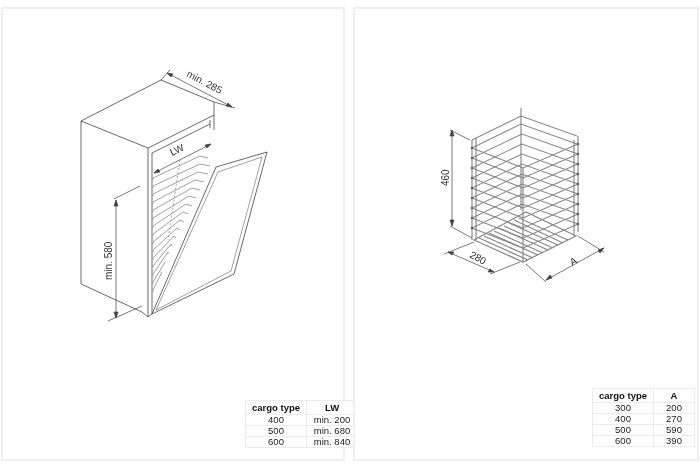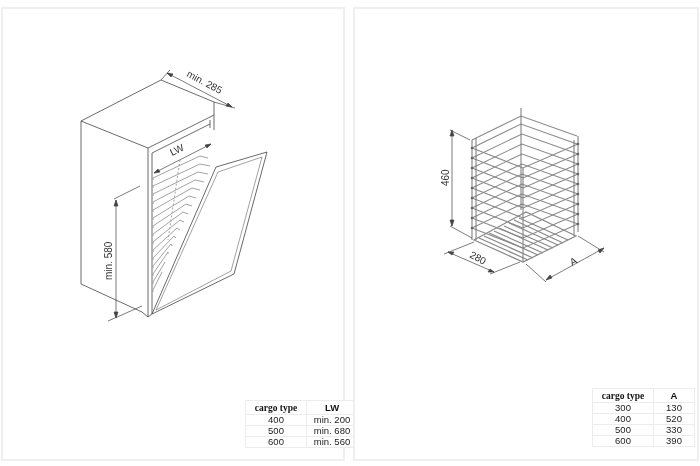--- a/index.html
+++ b/index.html
@@ -7,21 +7,21 @@
   .panel { position: absolute; background: #fff; border: 2px solid #efefef; box-sizing: border-box; }
   #panel-left { left: 1px; top: 7px; width: 344px; height: 454px; }
   #panel-right { left: 353px; top: 7px; width: 346px; height: 454px; }
   svg.drawing { position: absolute; left: 0; top: 0; }
   .dim-text { font-family: "Liberation Sans", sans-serif; font-size: 10px; fill: #333; }
   table.spec { position: absolute; border-collapse: collapse; font-size: 9.5px; color: #222; background: #fff; }
   table.spec th { font-weight: bold; padding: 1px 5px; text-align: center; border: 1px solid #ececec; color: #111; }
   table.spec td { padding: 0 5px; text-align: center; border: 1px solid #ececec; line-height: 10px; }
   #table-left { left: 245px; top: 400px; }
   #table-right { right: 5px; top: 388px; }
-  #table-left th:first-child, #table-right th:first-child { min-width: 50px; font-family: Liberation Serif, serif; }
+  #table-left th:first-child, #table-right th:first-child { min-width: 50px; }
   #table-left th:last-child { min-width: 40px; }
   #table-right th:last-child { min-width: 30px; }
 </style>
 </head>
 <body>
 
 <div class="panel" id="panel-left"></div>
 
 <svg class="drawing" width="700" height="466">
   <g stroke="#444" stroke-width="0.8" fill="none">
@@ -101,21 +101,21 @@
     <tr>
       <td>400</td>
       <td>min. 200</td>
     </tr>
     <tr>
       <td>500</td>
       <td>min. 680</td>
     </tr>
     <tr>
       <td>600</td>
-      <td>min. 560</td>
+      <td>min. 840</td>
     </tr>
   </tbody>
 </table>
 
 <div class="panel" id="panel-right"></div>
 
 <svg class="drawing" width="700" height="466" style="z-index:1">
 
   <g stroke="#8a8a8a" stroke-width="1.1" fill="none">
     <polyline points="472,140 521,116 577,136"></polyline>
@@ -214,28 +214,28 @@
 <table class="spec" id="table-right" style="z-index:2">
   <thead>
     <tr>
       <th>cargo type</th>
       <th>A</th>
     </tr>
   </thead>
   <tbody>
     <tr>
       <td>300</td>
-      <td>130</td>
+      <td>200</td>
     </tr>
     <tr>
       <td>400</td>
-      <td>520</td>
+      <td>270</td>
     </tr>
     <tr>
       <td>500</td>
-      <td>330</td>
+      <td>590</td>
     </tr>
     <tr>
       <td>600</td>
       <td>390</td>
     </tr>
   </tbody>
 </table>
 
 </body></html>

